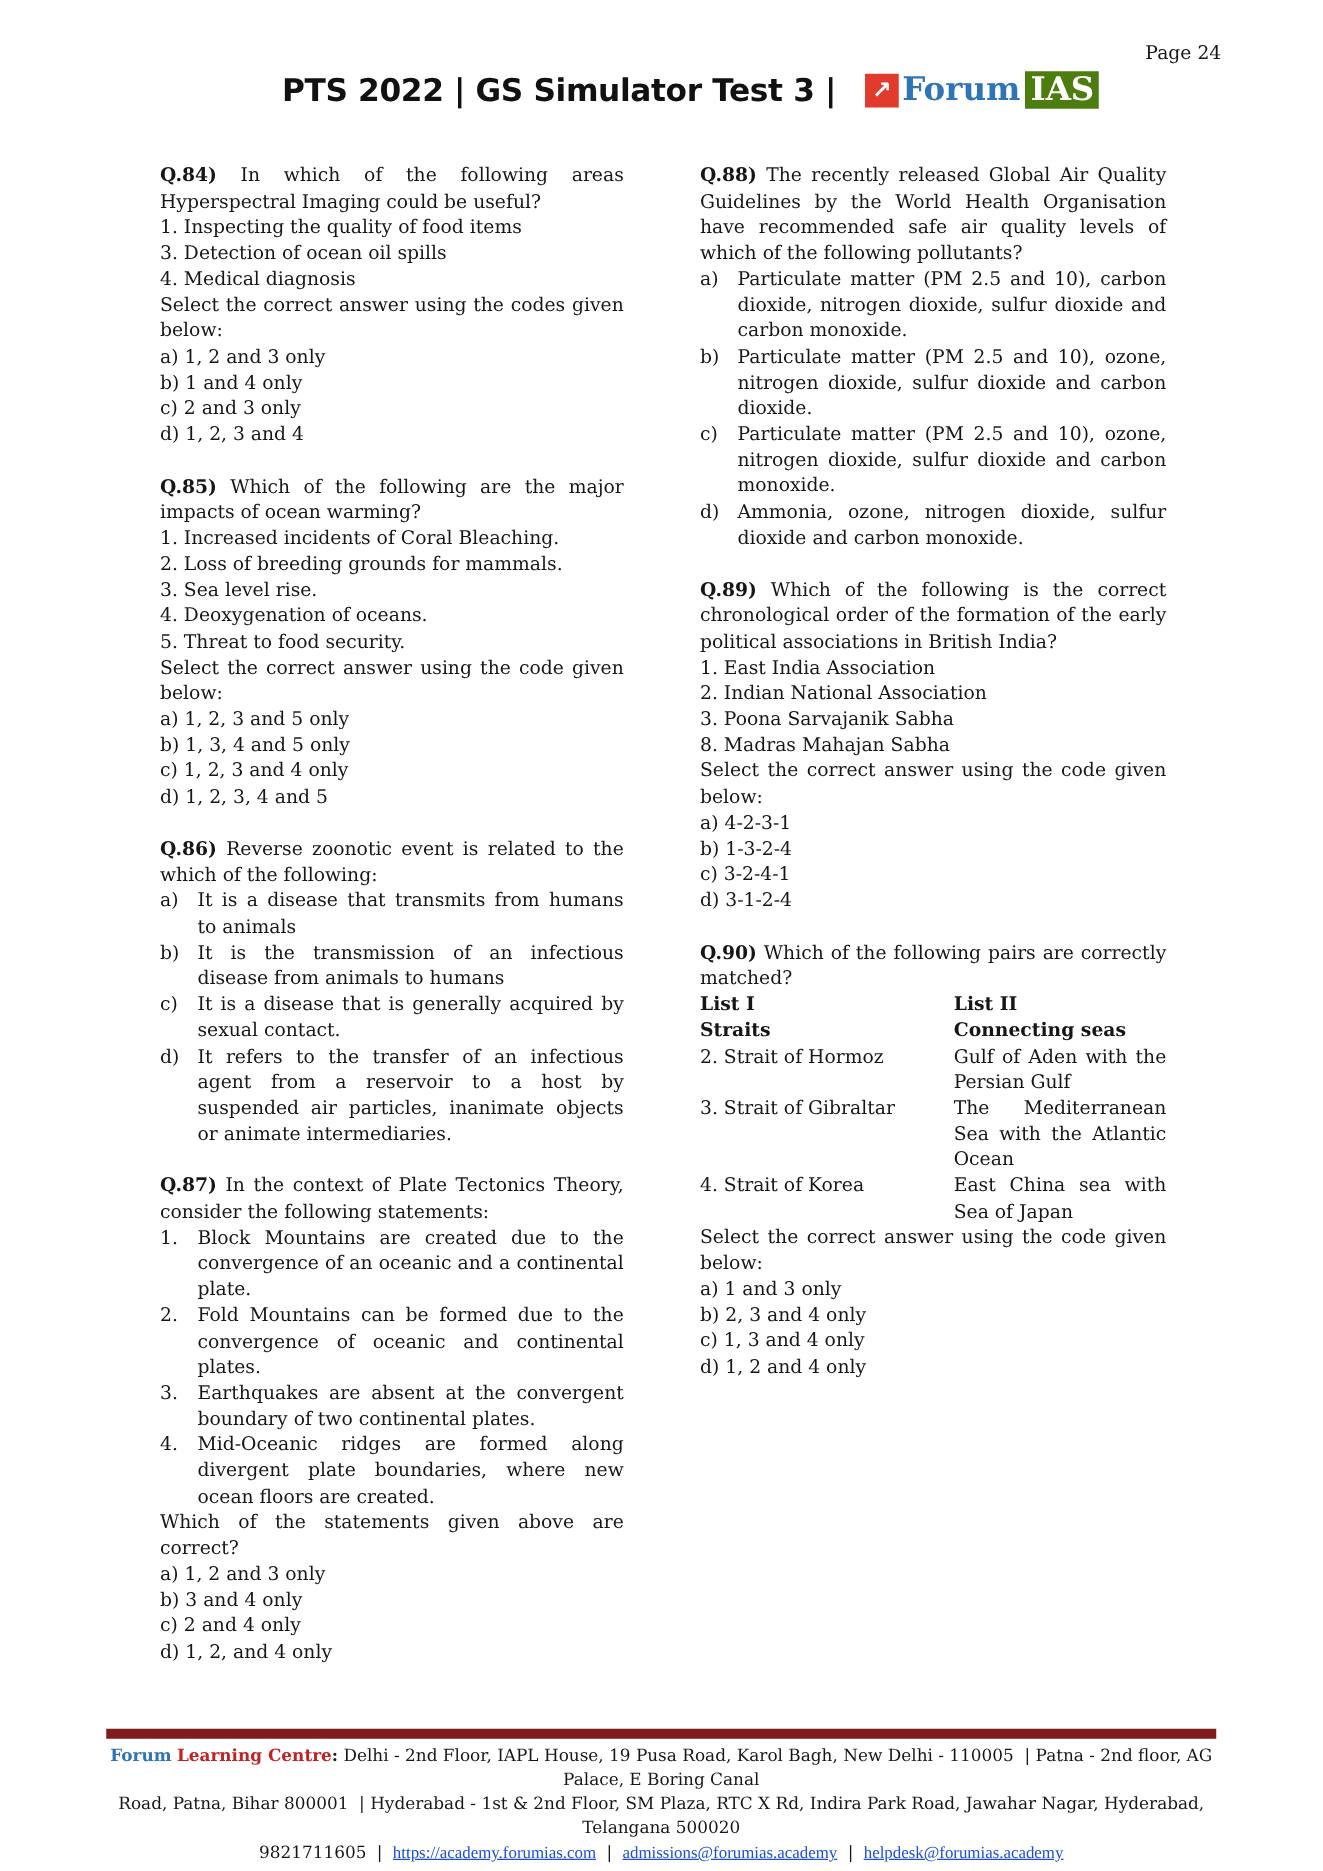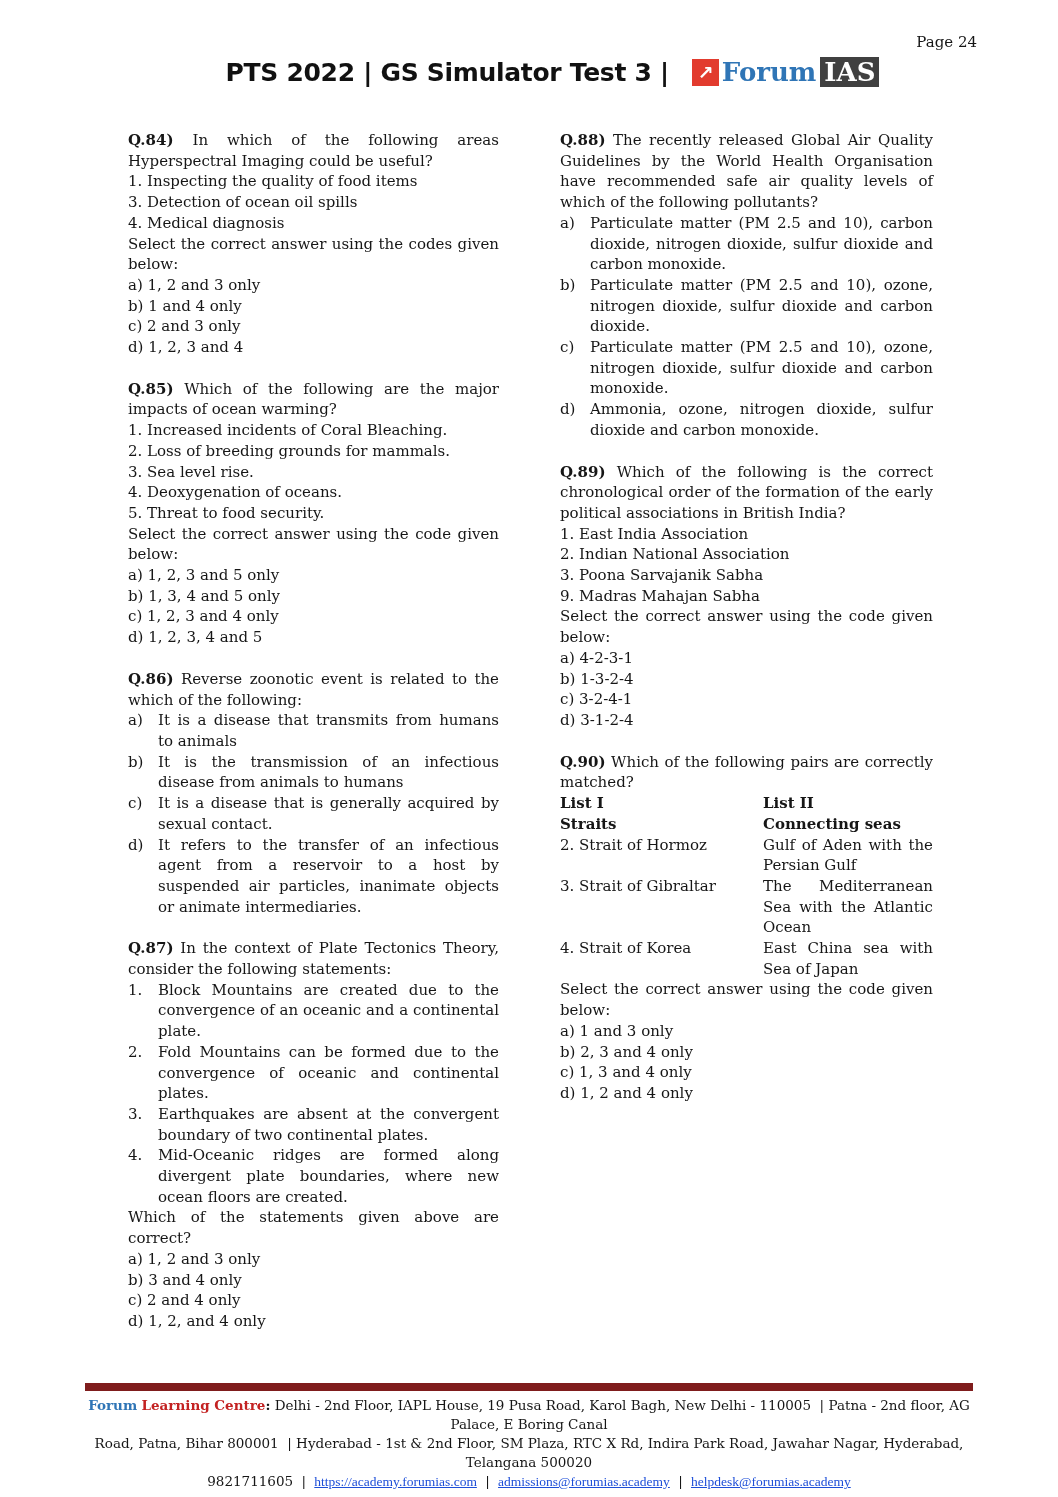--- a/index.html
+++ b/index.html
@@ -29,21 +29,21 @@
     width:27px;height:27px;background:#e23b2e;color:#ffffff;
     display:flex;align-items:center;justify-content:center;
     font-family:"DejaVu Sans", sans-serif;font-weight:bold;font-size:19px;
   }
   .logo-forum{
     font-family:"DejaVu Serif", serif;font-weight:bold;
     color:#2f75b6;font-size:26px;
   }
   .logo-ias{
     font-family:"DejaVu Serif", serif;font-weight:bold;
-    color:#ffffff;background:#404040;font-size:26px;
+    color:#ffffff;background:#4d7c0f;font-size:26px;
     padding:0 4px;margin-left:1px;
   }
   .col{position:absolute;top:130px;font-size:15px;line-height:20.7px;}
   .col-left{left:128px;width:371px;}
   .col-right{left:560px;width:373px;}
   .q{margin-bottom:21px;}
   .q:last-child{margin-bottom:0;}
   .para{text-align:justify;}
   .qnum{font-weight:bold;}
   .line{text-align:left;}
@@ -194,21 +194,21 @@
           </div>
         </div>
     </section>
 
     <section class="q">
       <div class="para"><b class="qnum">Q.89)</b> <span>Which of the following is the correct chronological order of the formation of the early political associations in British India?</span></div>
       <div>
           <div class="line">1. East India Association</div>
           <div class="line">2. Indian National Association</div>
           <div class="line">3. Poona Sarvajanik Sabha</div>
-          <div class="line">9. Madras Mahajan Sabha</div>
+          <div class="line">8. Madras Mahajan Sabha</div>
         </div>
       <div class="para">Select the correct answer using the code given below:</div>
       <div>
           <div class="line">a) 4-2-3-1</div>
           <div class="line">b) 1-3-2-4</div>
           <div class="line">c) 3-2-4-1</div>
           <div class="line">d) 3-1-2-4</div>
         </div>
     </section>
 

